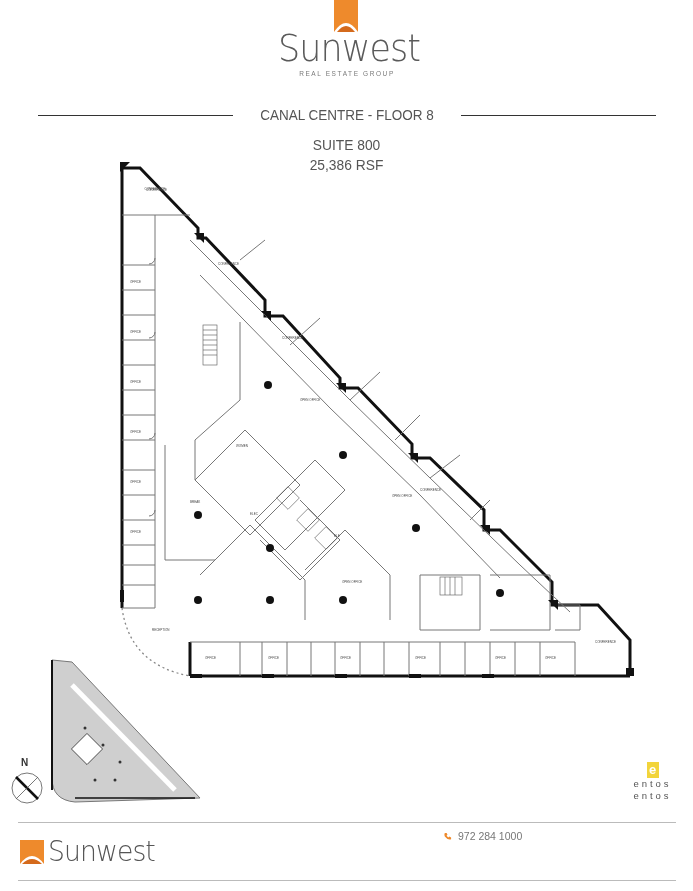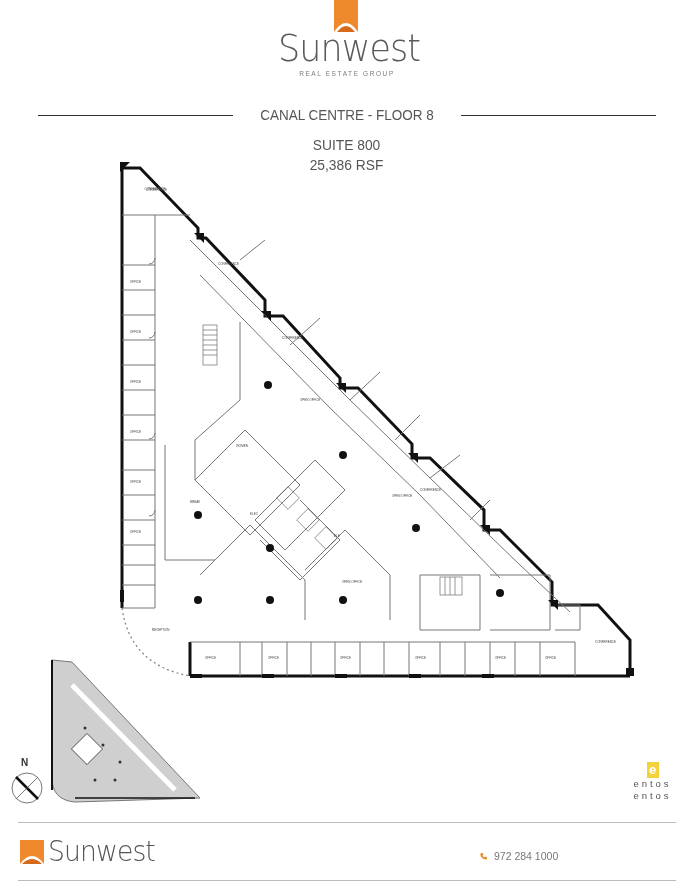--- a/index.html
+++ b/index.html
@@ -28,21 +28,21 @@
   .entos { position:absolute; left:625px; top:762px; width:55px; height:58px; text-align:center; }
   .entos .e { margin:0 auto; width:12px; height:16px; background:#f2d43a; color:#fff; font-size:13px; line-height:15px; font-weight:bold; }
   .entos .t { font-size:9.5px; letter-spacing:3px; color:#555; line-height:12px; }
 
   .footer-rule { position:absolute; left:18px; width:658px; height:1px; background:#bbb; }
   .footer-rule.a { top:822px; }
   .footer-rule.b { top:880px; }
   .footer-logo { position:absolute; left:20px; top:838px; width:160px; height:30px; }
   .footer-logo .mark { position:absolute; left:0; top:2px; width:24px; height:24px; }
   .footer-logo .brand { position:absolute; left:28px; top:-4px; font-size:29px; color:#555; font-family:"DejaVu Sans", sans-serif; font-weight:300; letter-spacing:-1px; transform:scaleX(0.92); transform-origin:left; }
-  .contact { position:absolute; left:478px; top:829px; width:200px;margin-top:20px; }
+  .contact { position:absolute; left:442px; top:829px; width:200px; }
   .contact .row { height:14px; display:flex; align-items:center; font-size:10.5px; color:#777; }
   .contact .ic { width:10px; height:10px; margin-right:6px; display:inline-flex; align-items:center; justify-content:center; }
 </style>
 </head>
 <body>
 
 <div class="logo-top">
   <svg class="mark" viewBox="0 0 24 32">
     <rect x="0" y="0" width="24" height="32" fill="#ee8a2c"></rect>
     <path d="M0 32 Q12 14 24 32 Z" fill="#fff"></path>

